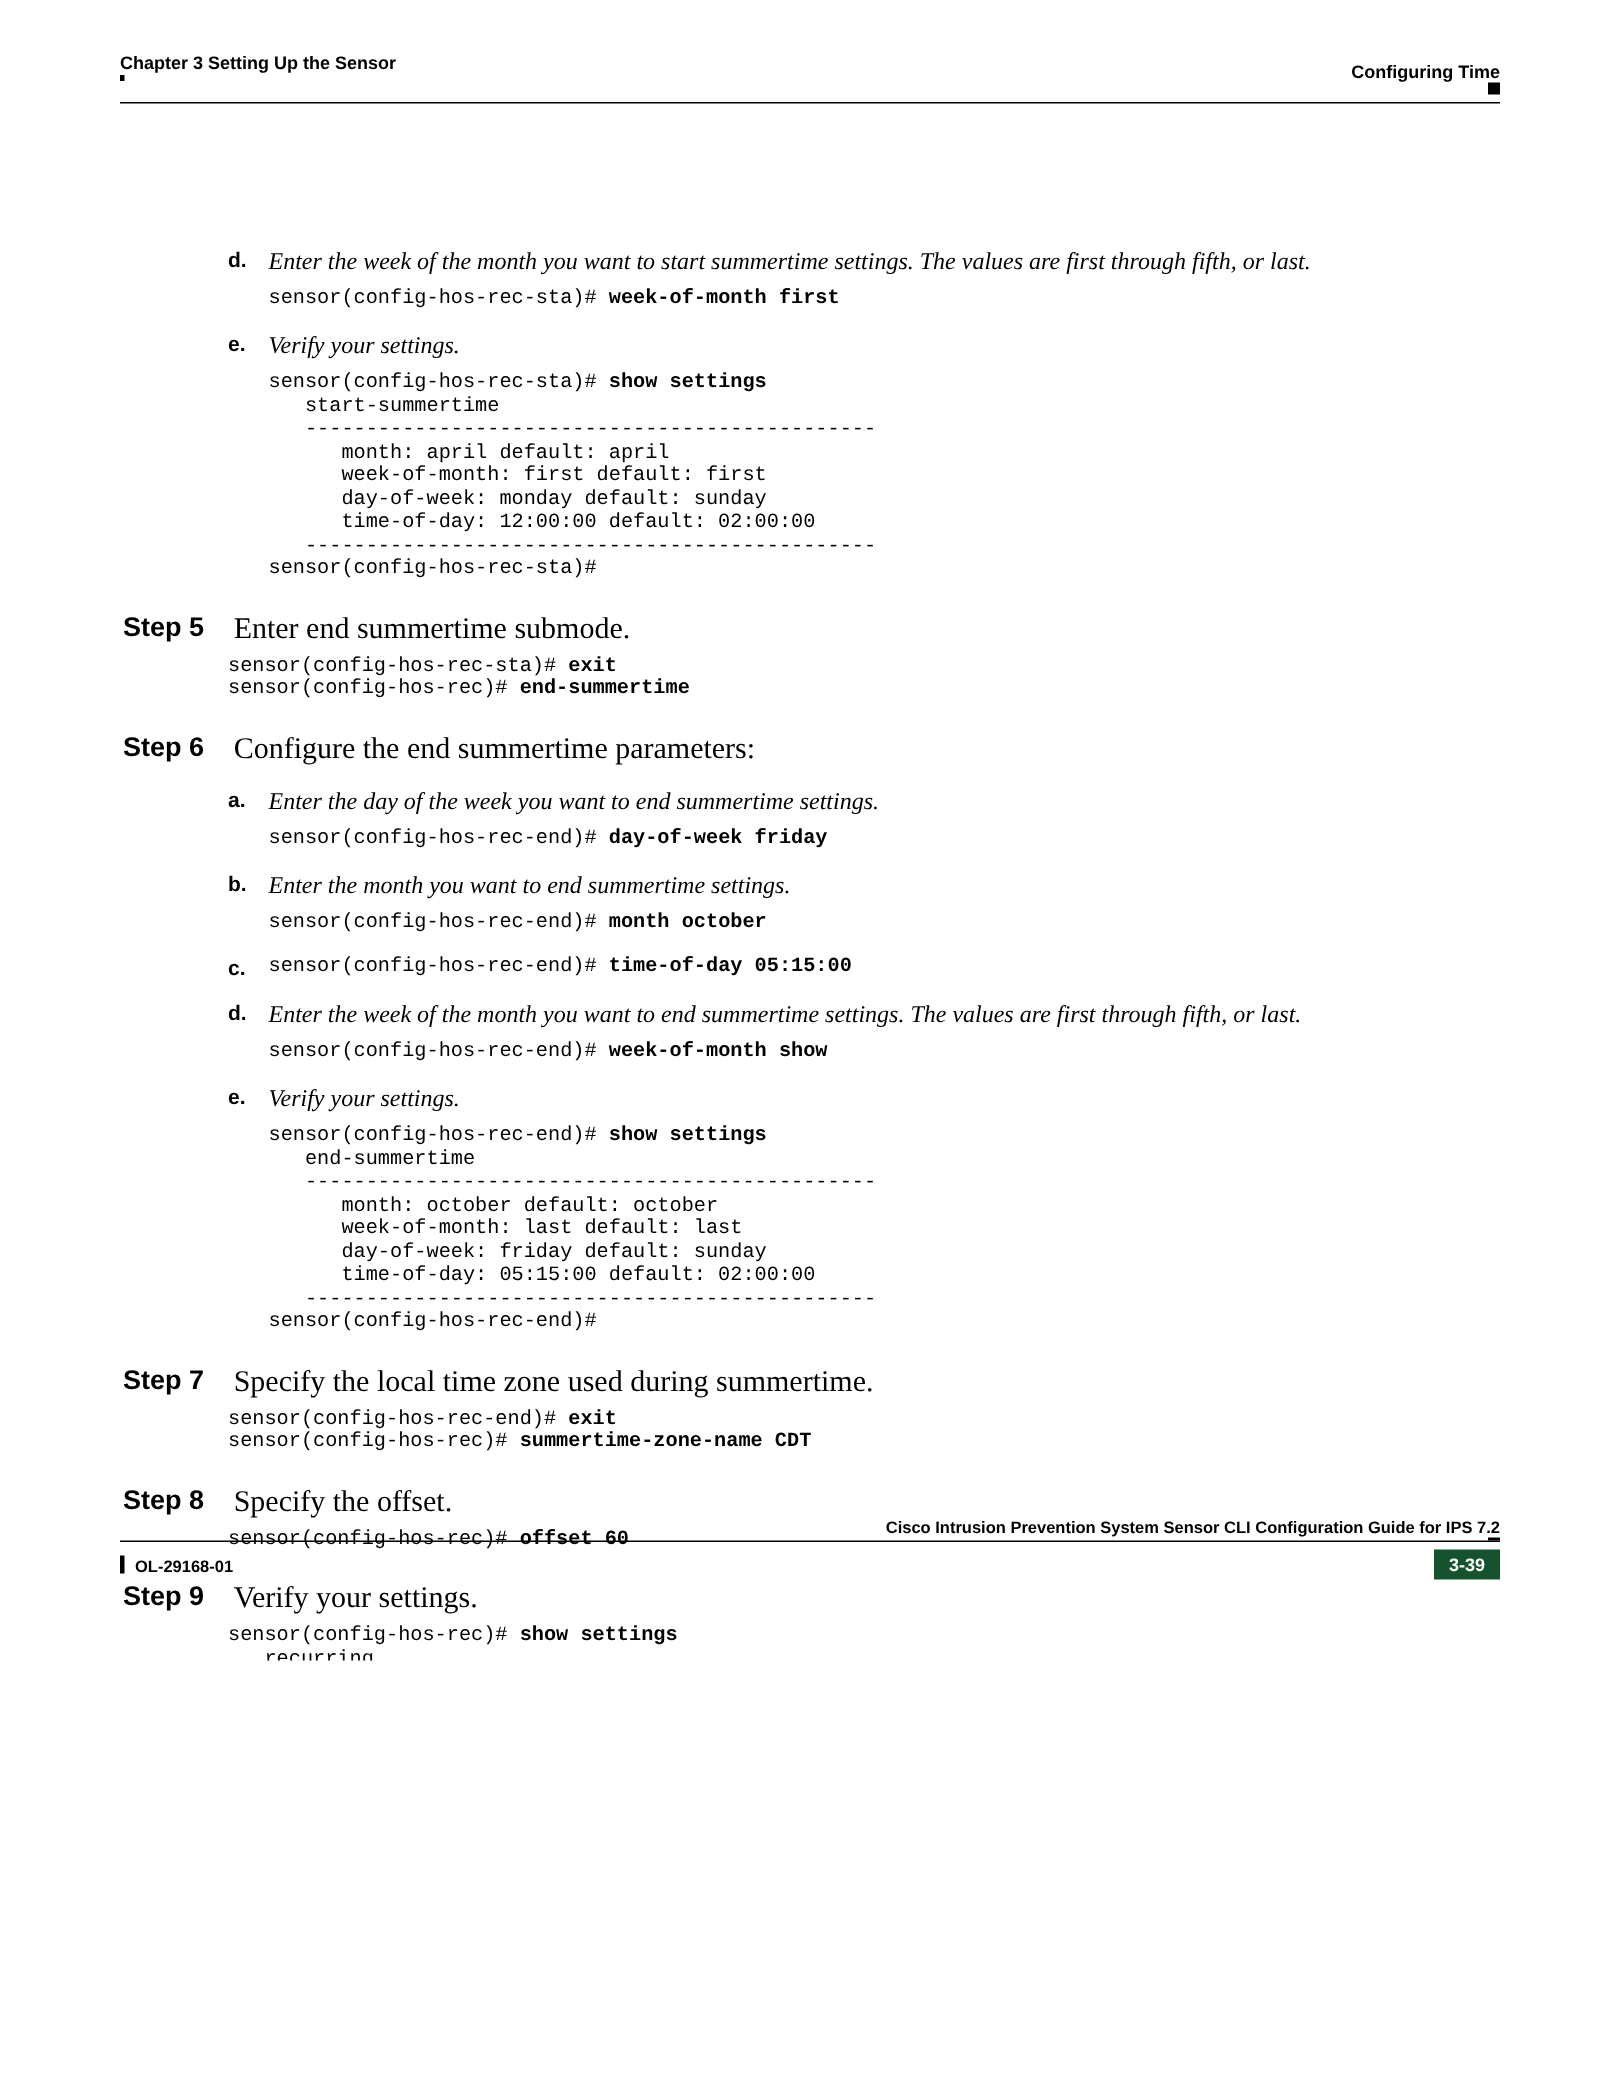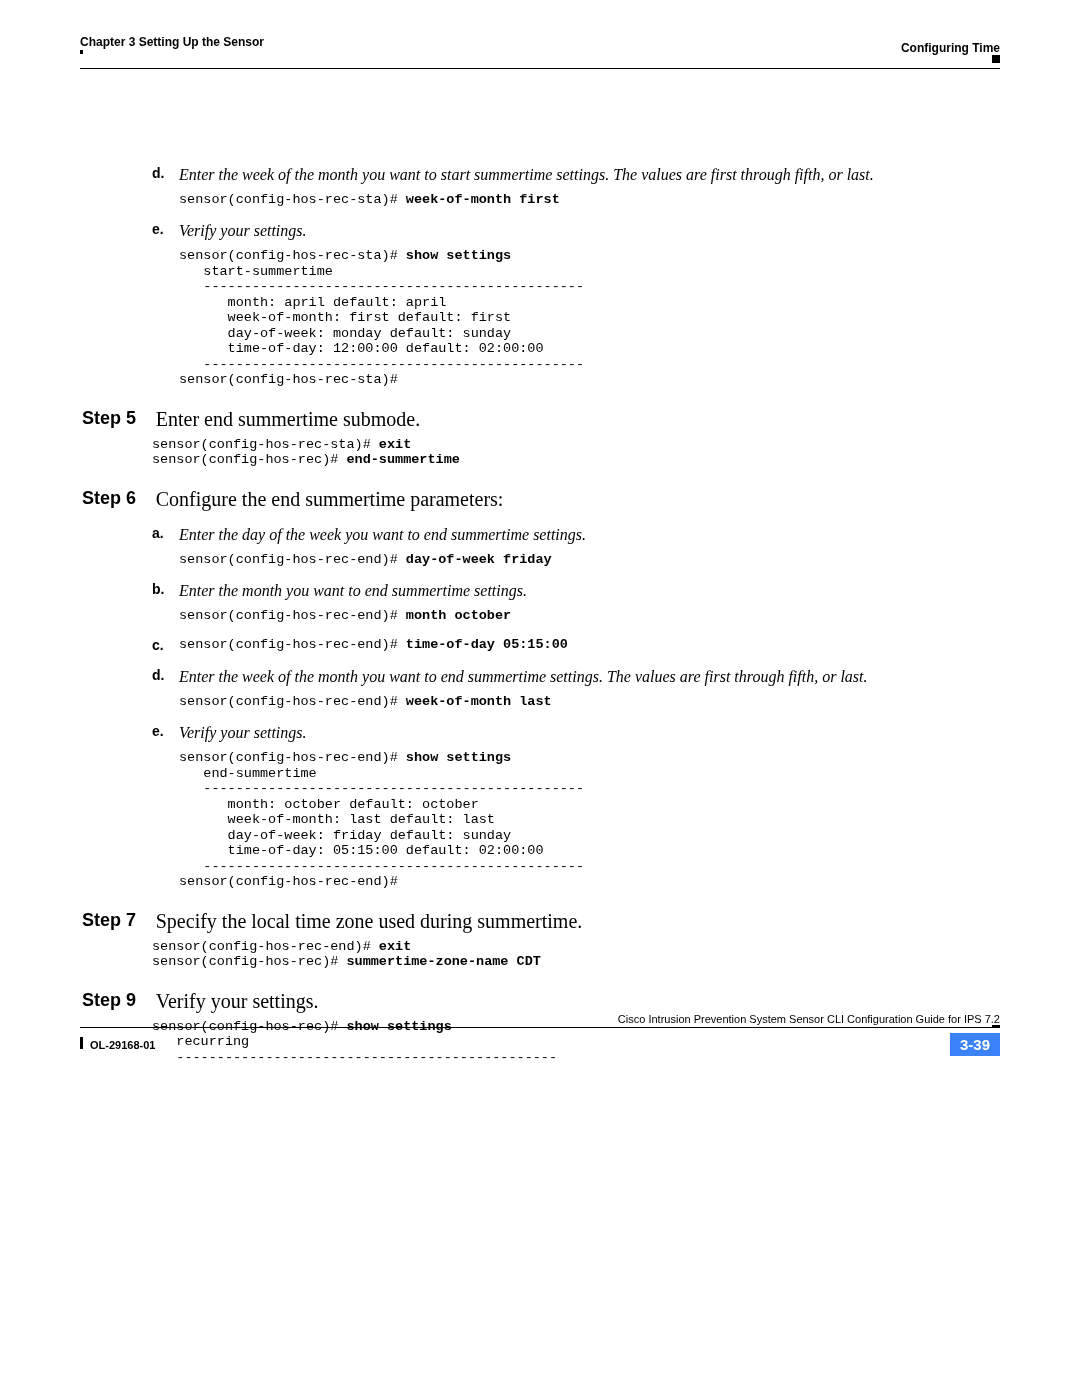--- a/index.html
+++ b/index.html
@@ -117,21 +117,21 @@
     position: absolute;
     left: 0; right: 0; top: 0;
     border-top: 0.5px solid #000;
   }
   .ftr-title {
     position: absolute;
     right: 0;
     top: -14px;
     font-family: Arial, Helvetica, sans-serif;
     font-size: 11px;
-    font-weight: normal;
+    font-weight: bold;
     background: #fff;
     padding-left: 4px;
   }
   .ftr-left {
     position: absolute;
     left: 10px;
     top: 12px;
     font-family: Arial, Helvetica, sans-serif;
     font-size: 11px;
     font-weight: bold;
@@ -141,24 +141,24 @@
     left: 0;
     top: 10px;
     width: 3px;
     height: 12px;
     background: #000;
   }
   .ftr-pg {
     position: absolute;
     right: 0;
     top: 6px;
-    background: #3b82f6;
+    background: #14532d;
     color: #fff;
     font-family: Arial, Helvetica, sans-serif;
-    font-size: 15px;
+    font-size: 12px;
     font-weight: bold;
     padding: 3px 10px;
   }
   .ftr-sq-right {
     position: absolute;
     right: 0;
     top: -8px;
     width: 8px;
     height: 8px;
     background: #000;
@@ -223,21 +223,21 @@
       </div>
 
       <div class="sub">
         <span class="sub-label">c.</span>
         <pre class="code"><span>sensor(config-hos-rec-end)# </span><b>time-of-day 05:15:00</b></pre>
       </div>
 
       <div class="sub">
         <span class="sub-label">d.</span>
         <div class="sub-text">Enter the week of the month you want to end summertime settings. The values are first through fifth, or last.</div>
-        <pre class="code"><span>sensor(config-hos-rec-end)# </span><b>week-of-month last</b></pre>
+        <pre class="code"><span>sensor(config-hos-rec-end)# </span><b>week-of-month show</b></pre>
       </div>
 
       <div class="sub">
         <span class="sub-label">e.</span>
         <div class="sub-text">Verify your settings.</div>
         <pre class="code"><span>sensor(config-hos-rec-end)# </span><b>show settings</b>
 <span>   end-summertime
    -----------------------------------------------
       month: october default: october
       week-of-month: last default: last
@@ -248,20 +248,25 @@
       </div>
     </div>
 
     <div class="step-row">
       <span class="step-label">Step 7</span>
       <span class="step-body">Specify the local time zone used during summertime.</span>
       <pre class="code"><span>sensor(config-hos-rec-end)# </span><b>exit</b>
 <span>sensor(config-hos-rec)# </span><b>summertime-zone-name CDT</b></pre>
     </div>
 
+    <div class="step-row">
+      <span class="step-label">Step 8</span>
+      <span class="step-body">Specify the offset.</span>
+      <pre class="code"><span>sensor(config-hos-rec)# </span><b>offset 60</b></pre>
+    </div>
 
     <div class="step-row">
       <span class="step-label">Step 9</span>
       <span class="step-body">Verify your settings.</span>
       <pre class="code"><span>sensor(config-hos-rec)# </span><b>show settings</b>
 <span>   recurring
    -----------------------------------------------</span></pre>
     </div>
 
   </div>

